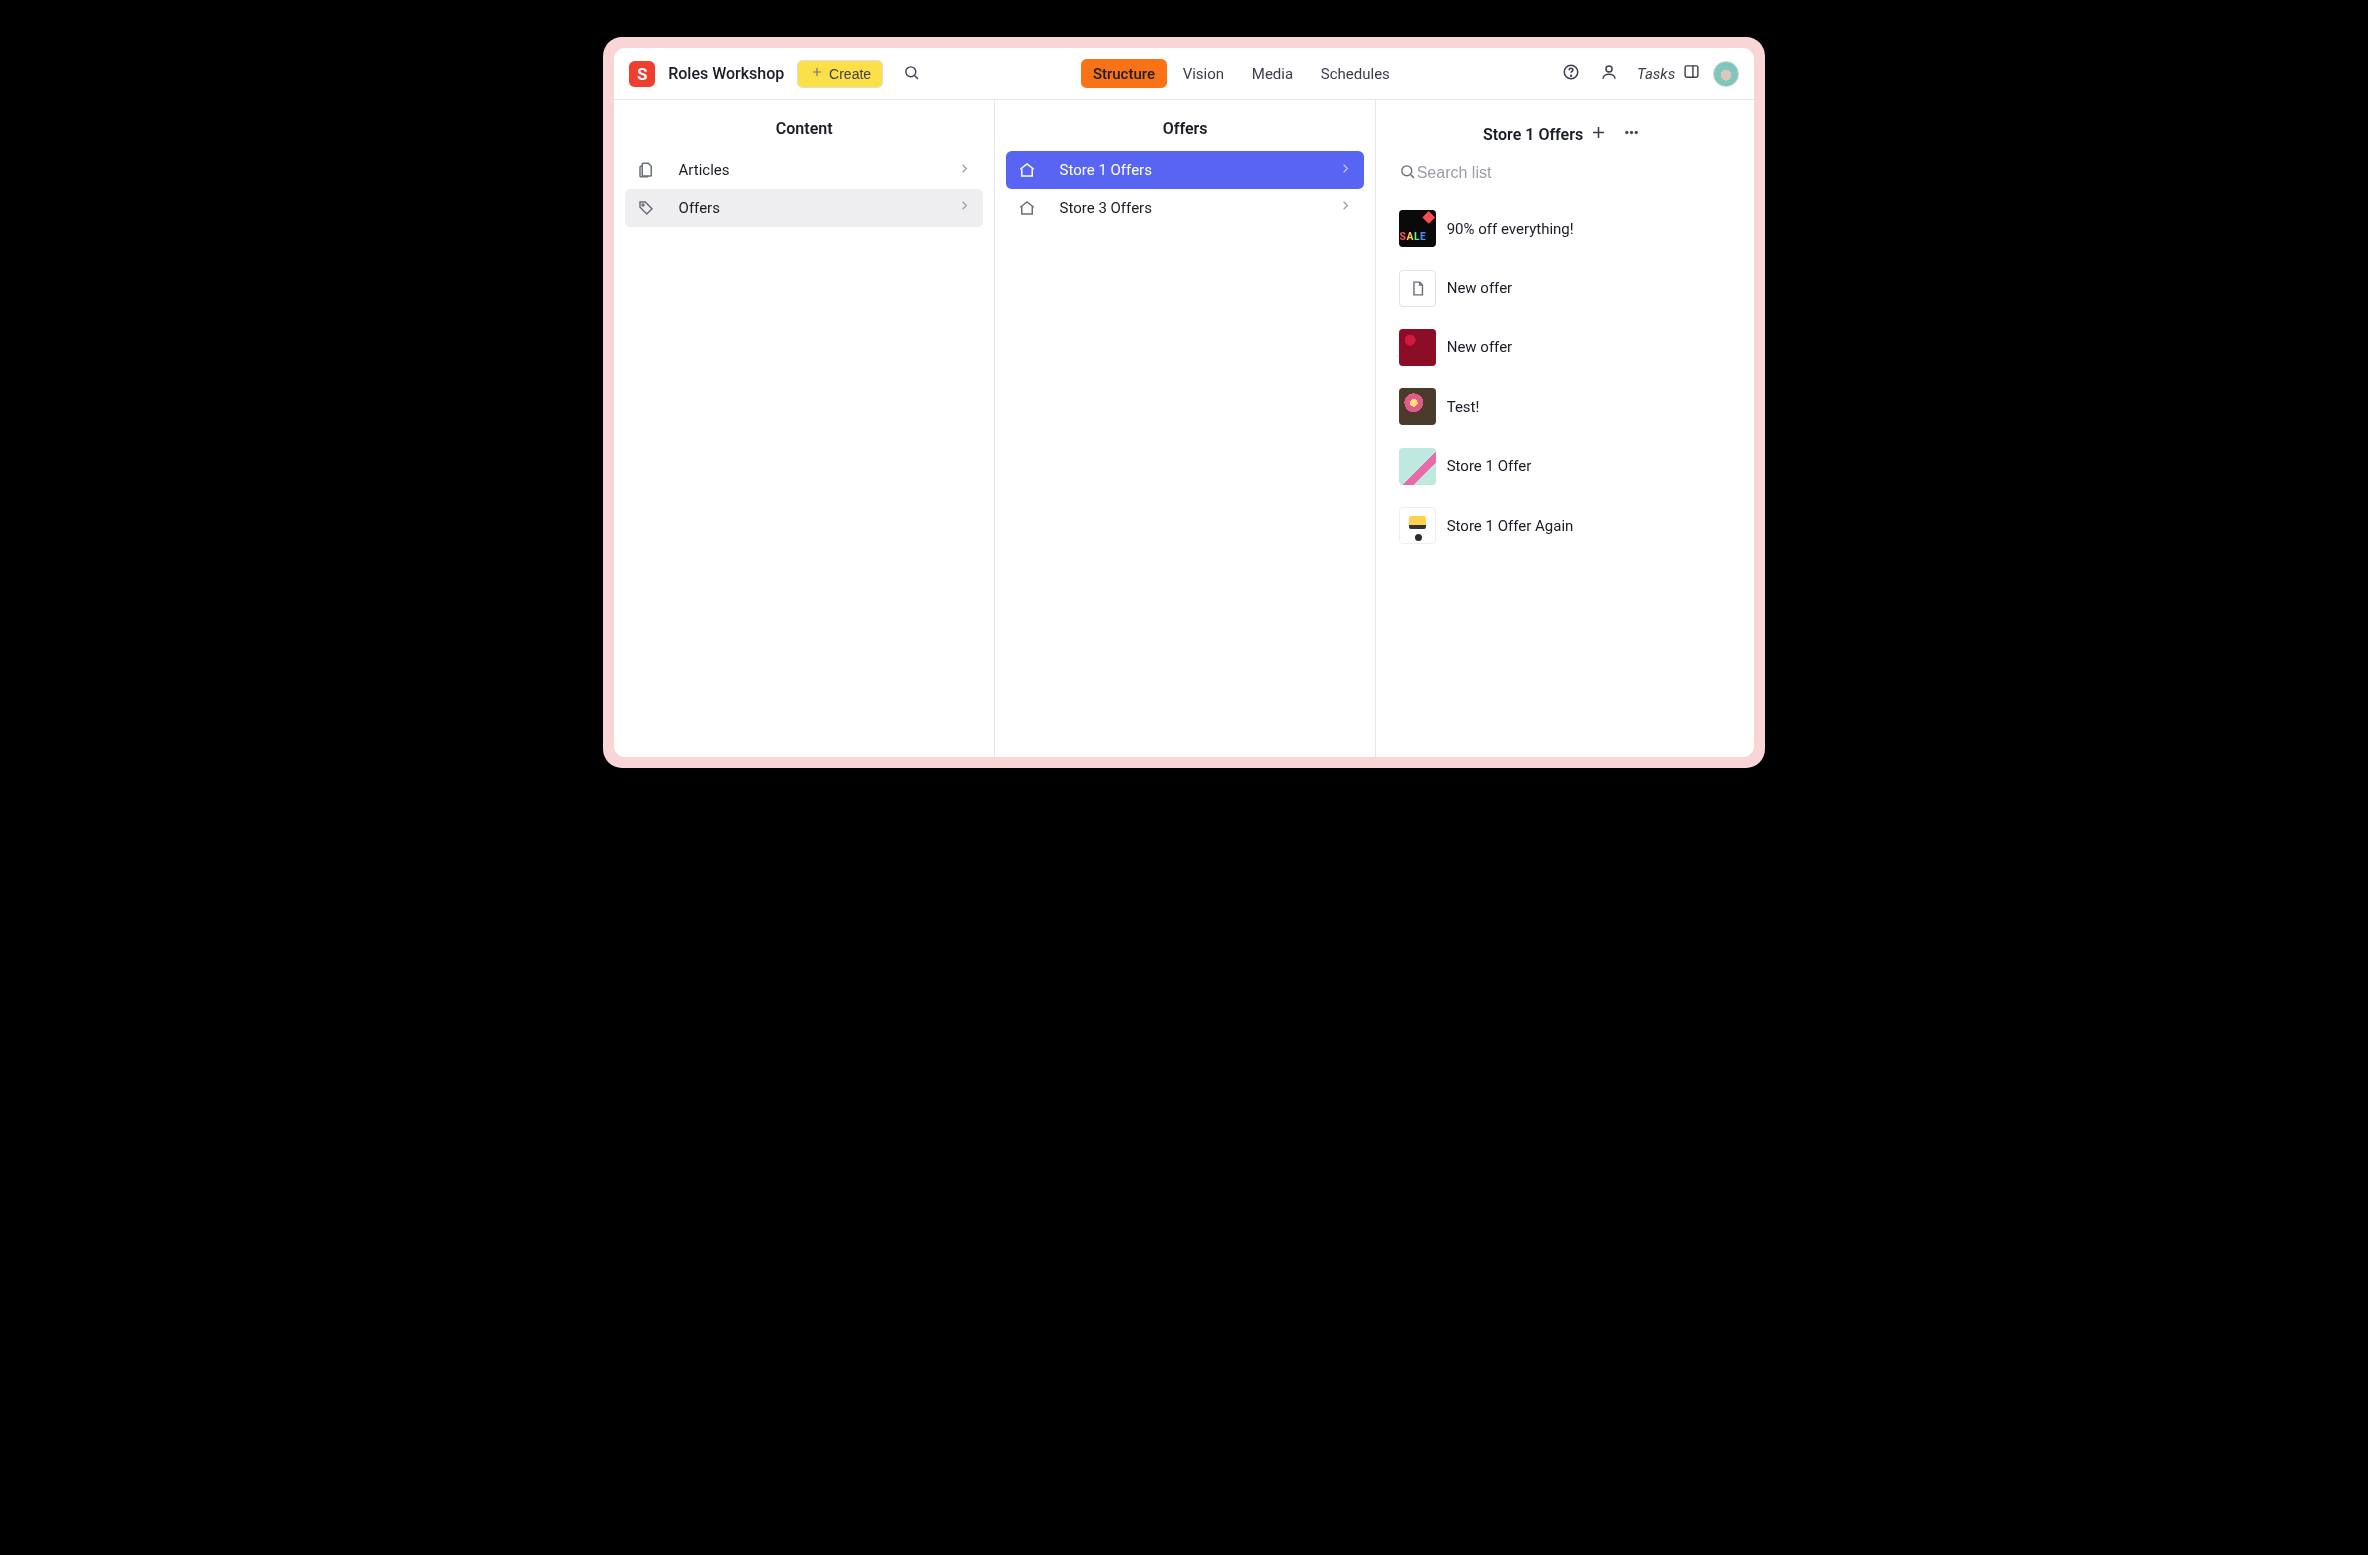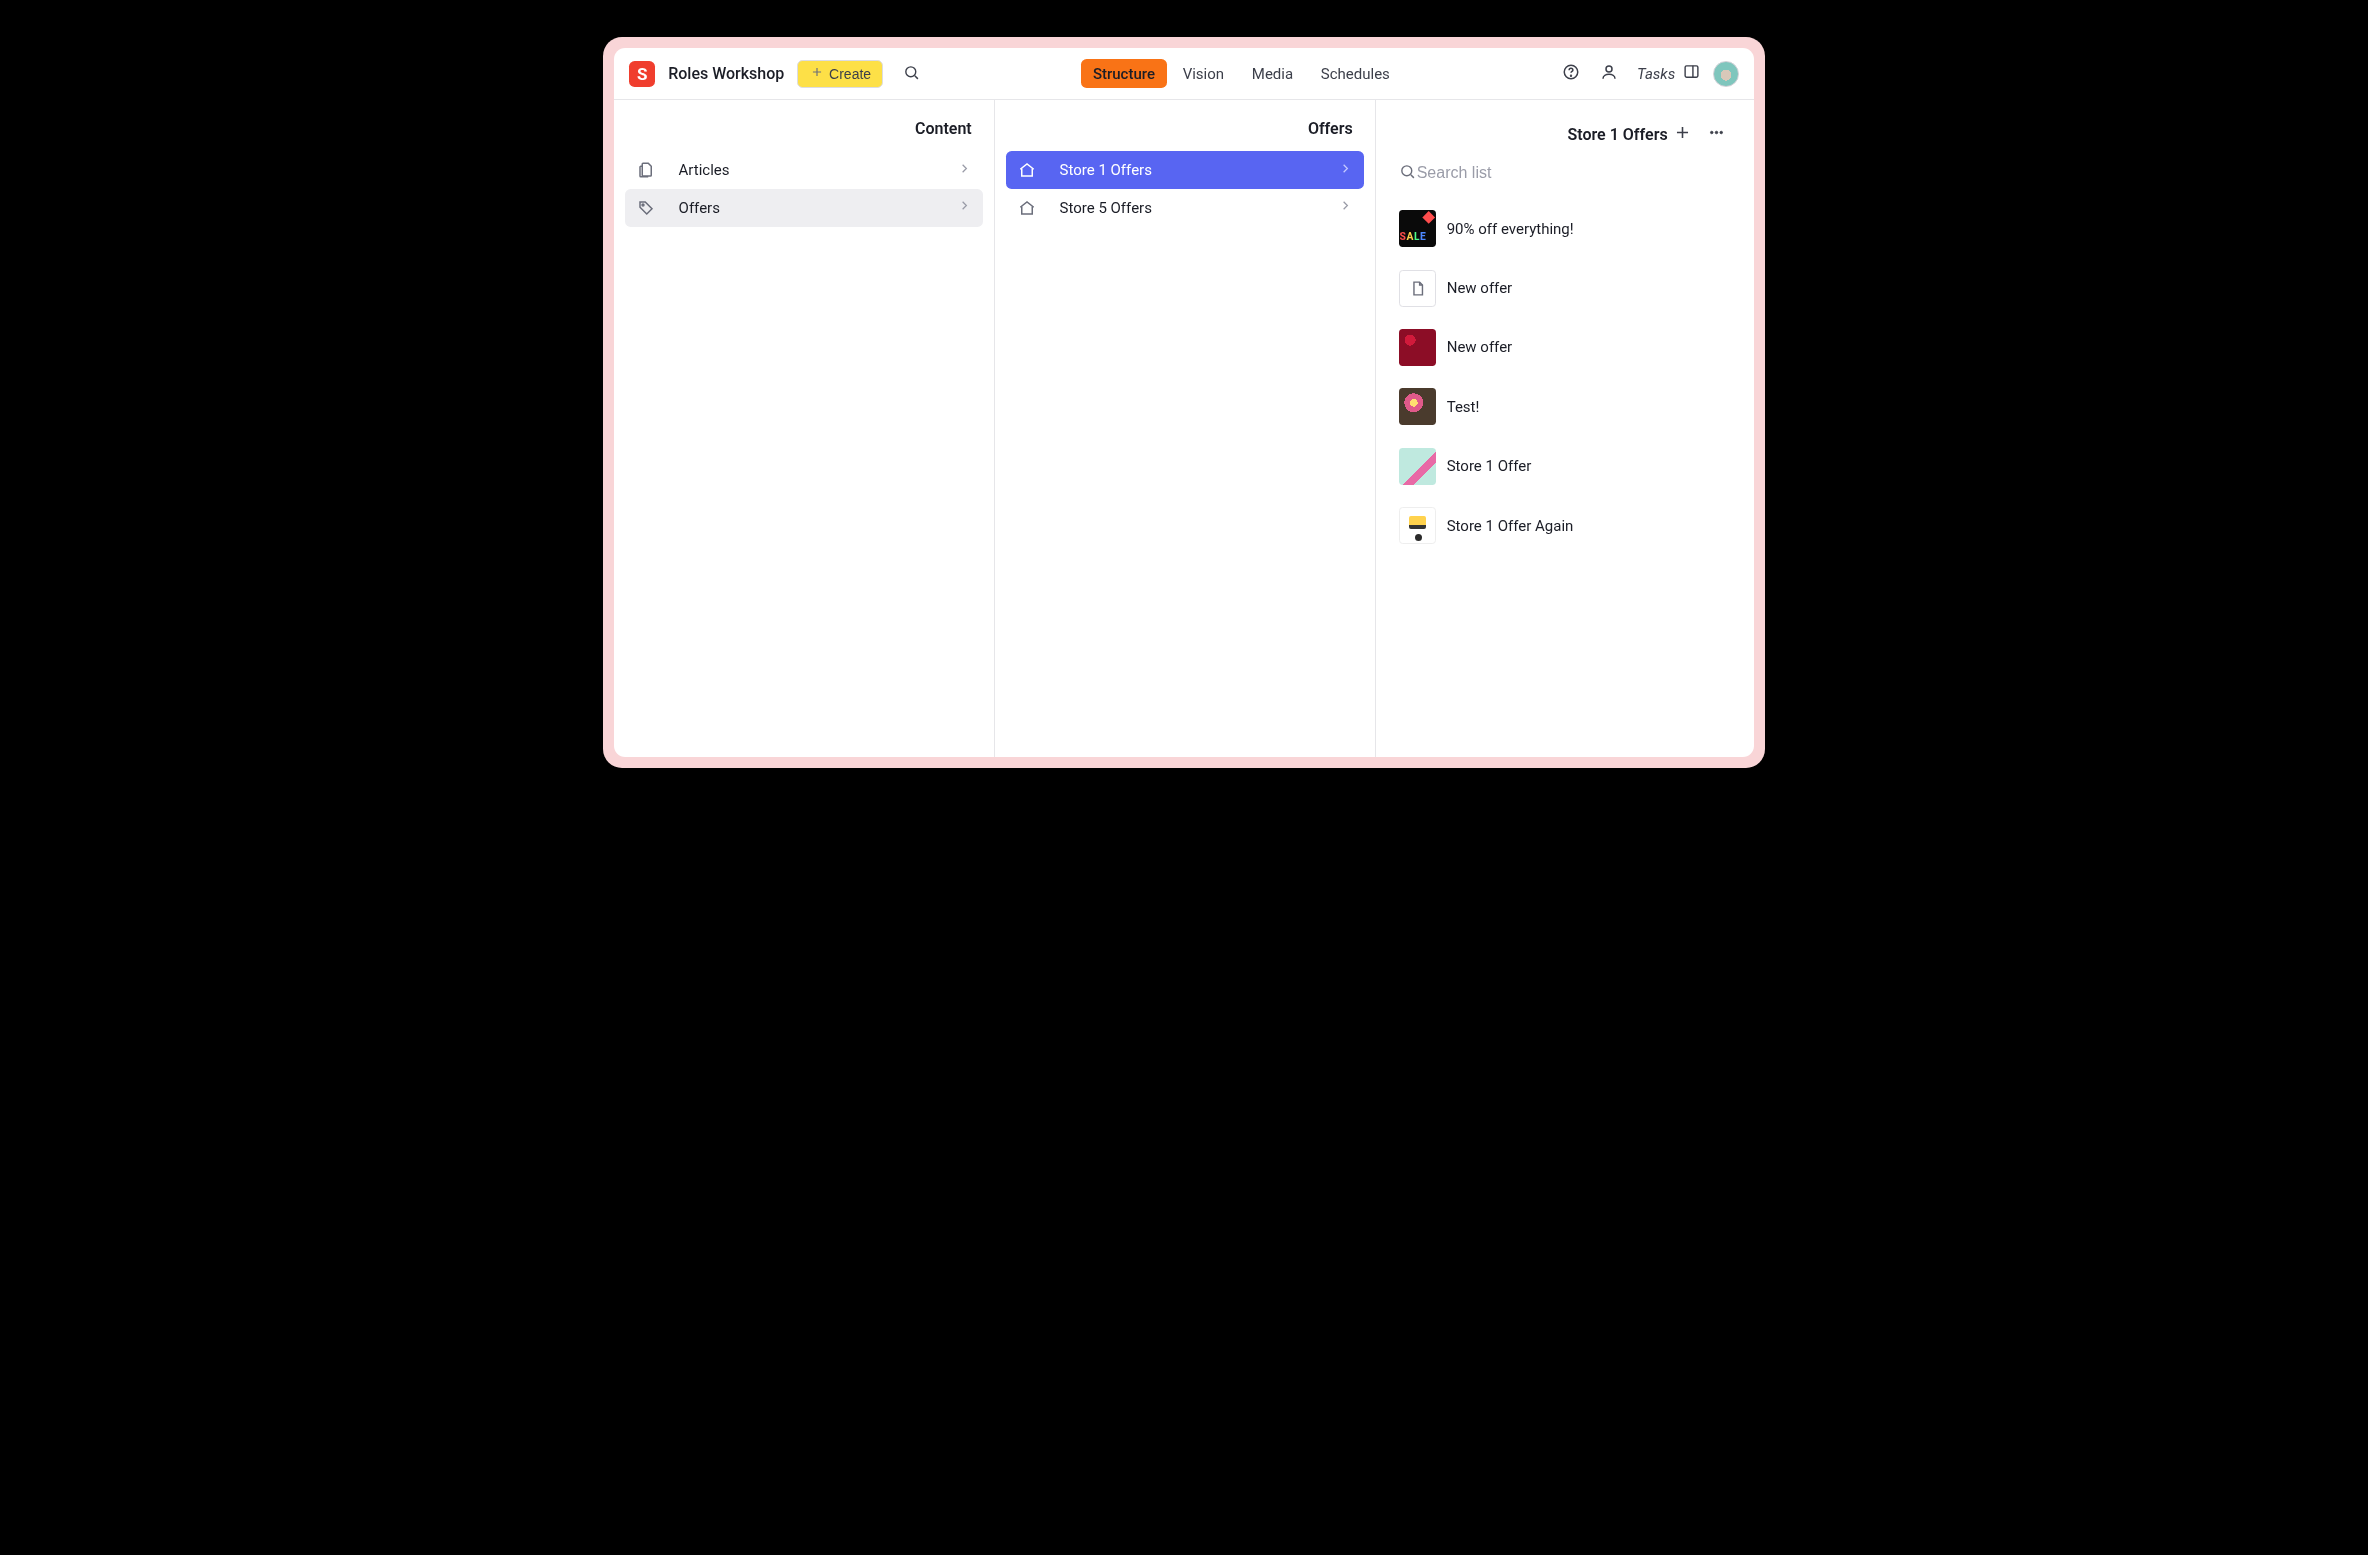--- a/index.html
+++ b/index.html
@@ -133,21 +133,21 @@
       flex-direction: column;
     }
     .pane:not(:last-child) { border-right: 0.9px solid #e6e6e9; }
     .pane-content { width: 381px; }
     .pane-offers  { width: 381px; }
     .pane-list    { flex: 1; }
     .pane-header {
       padding: 19px 22.5px 9.4px;
       display: flex;
       align-items: center;
-      justify-content: flex-end;
+      justify-content: center;
     }
     .pane-title {
       font-size: 16px;
       font-weight: 600;
       color: #1b1d26;
     }
     .pane-body { padding: 3.7px 11.2px; }
     
     .row {
       display: flex;
@@ -387,21 +387,21 @@
             </span>
           </div>
 
           <div class="row">
             <span class="row-icon">
               <svg width="18" height="18" viewBox="0 0 24 24" fill="none" stroke-width="2">
                   <path d="M3 11l9-7 9 7"></path>
                   <path d="M5 10v10h14V10"></path>
                 </svg>
             </span>
-            <span class="label">Store 5 Offers</span>
+            <span class="label">Store 3 Offers</span>
             <span class="chevron">
               <svg width="15" height="15" viewBox="0 0 24 24" fill="none" stroke-width="2">
                   <path d="M9 6l6 6-6 6"></path>
                 </svg>
             </span>
           </div>
 
         </div>
       </div>
 

